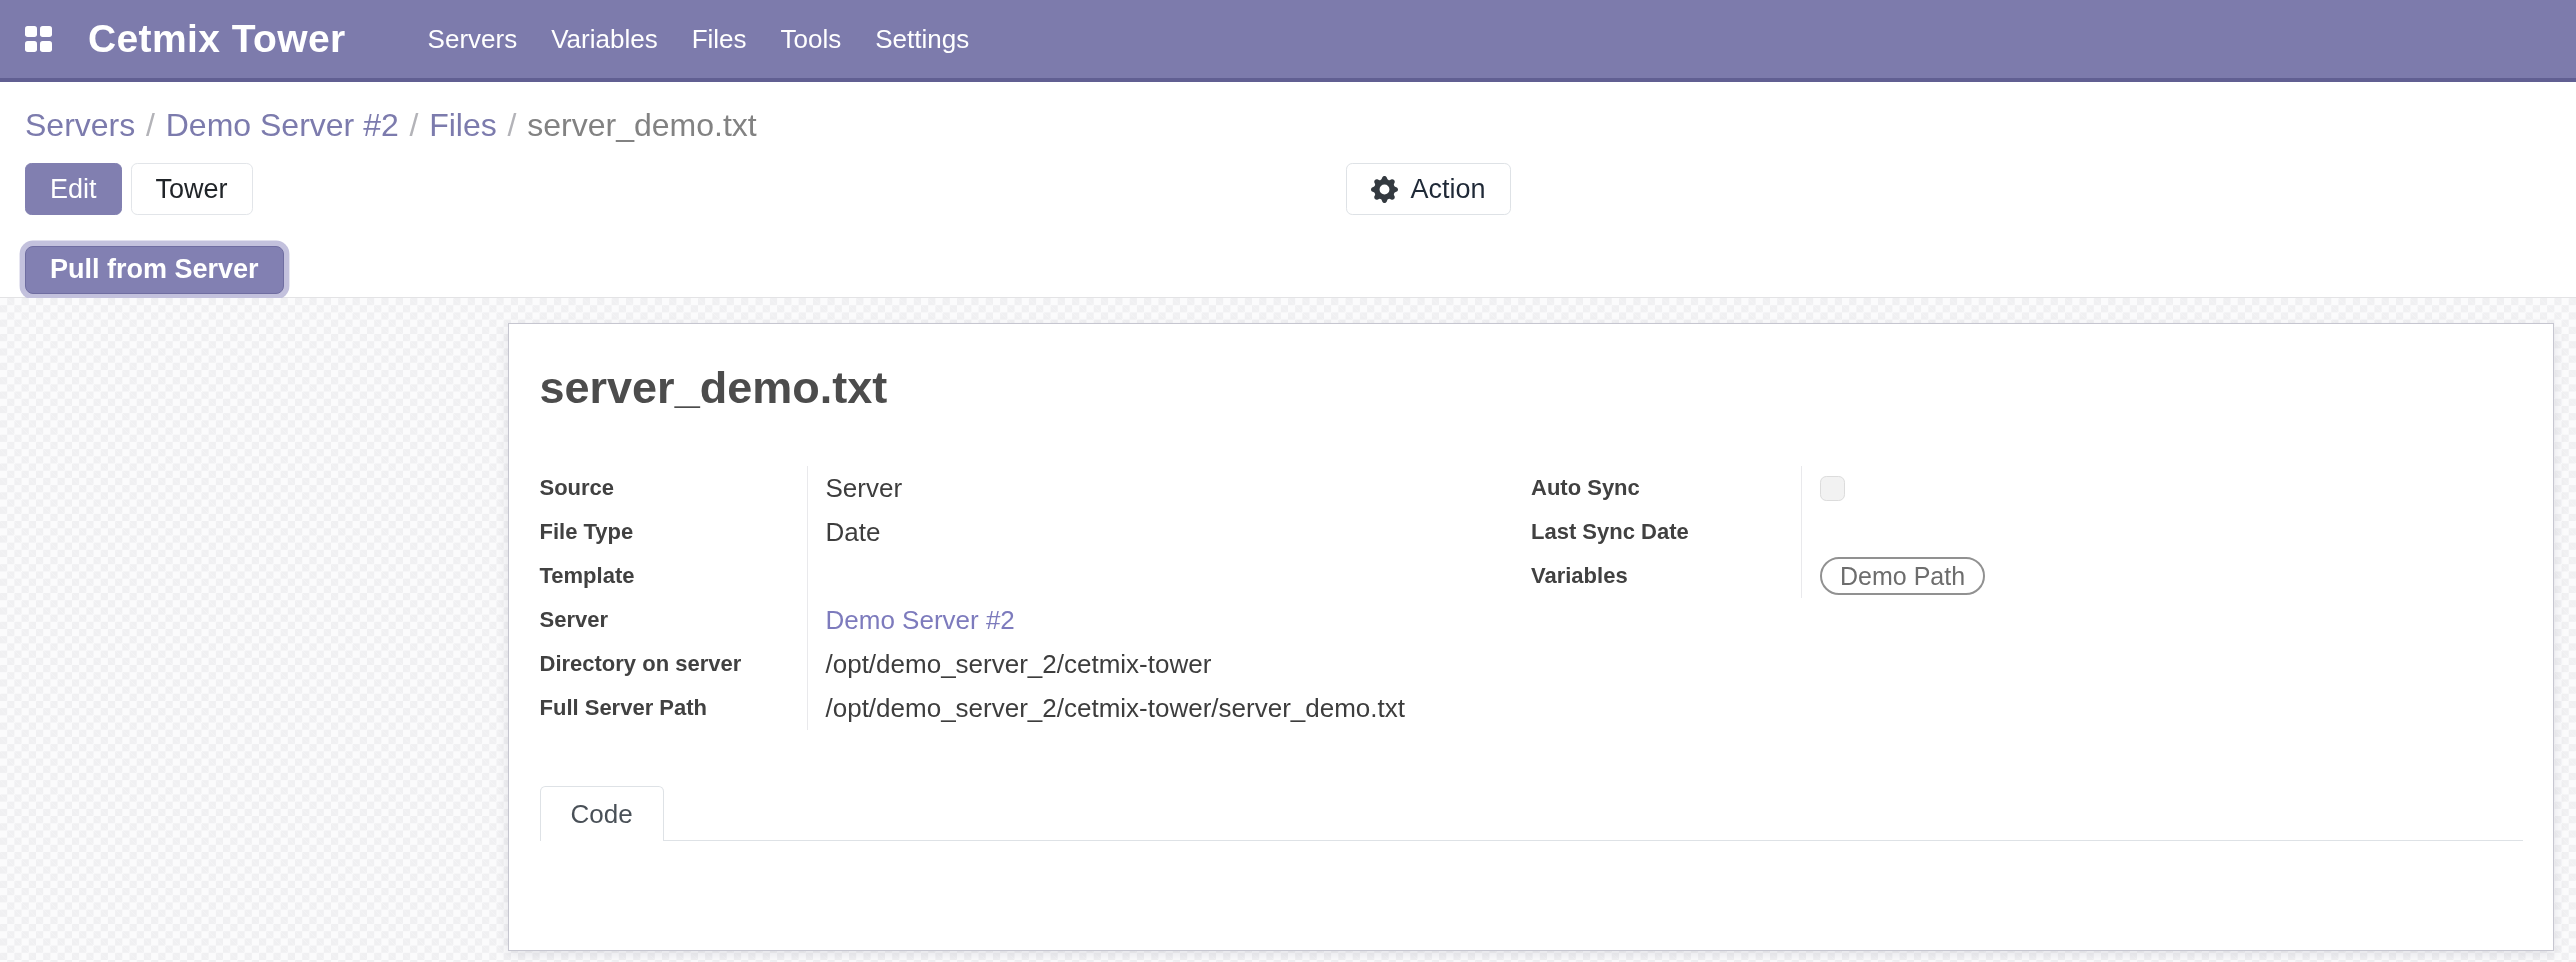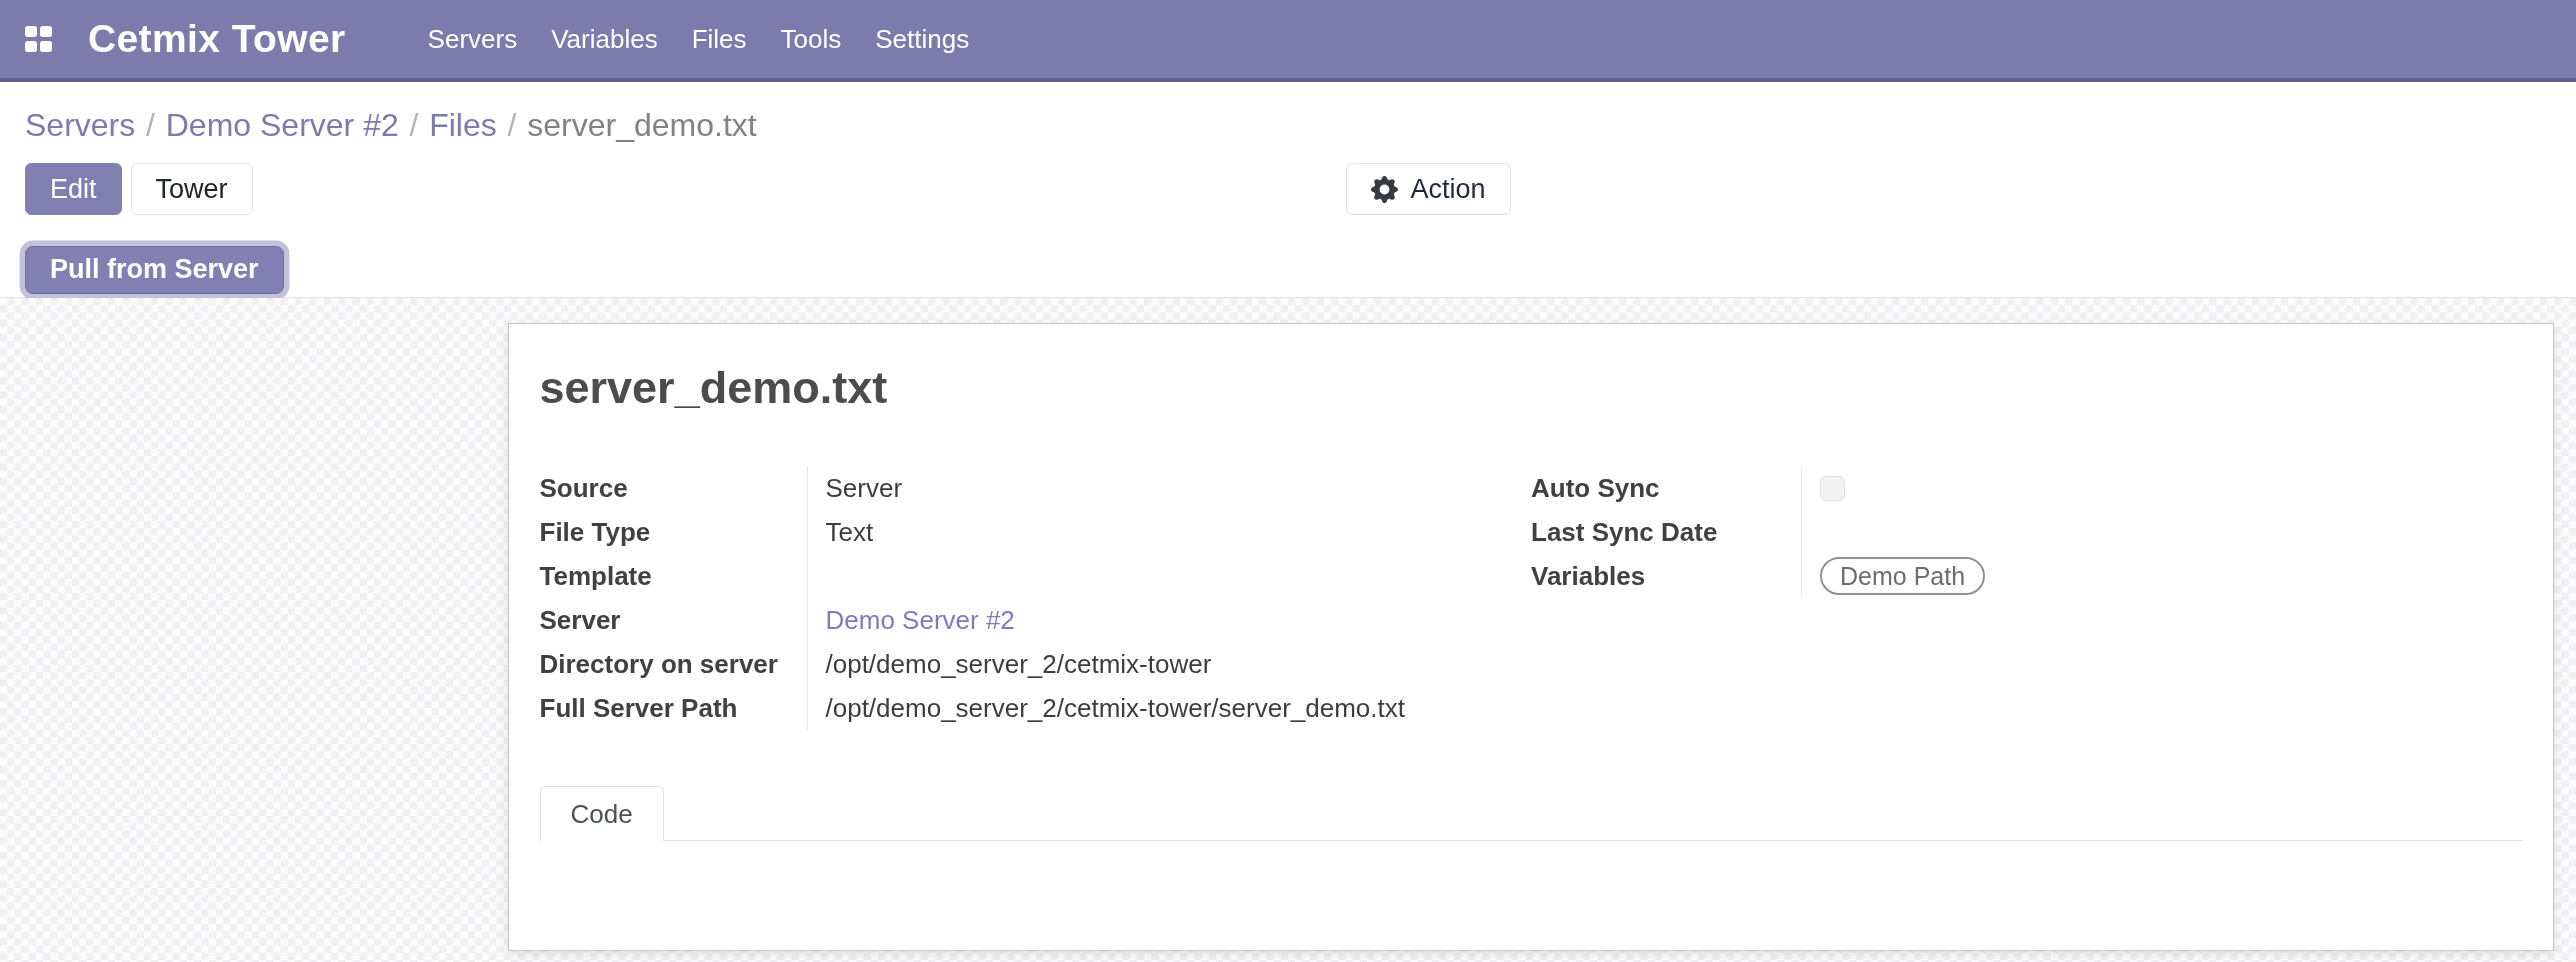--- a/index.html
+++ b/index.html
@@ -68,21 +68,21 @@
     background: #fff; border: 1.8px solid #c6c6d0;
     box-shadow: 0 3.6px 10.8px rgba(60,60,90,0.12);
     padding: 36px 30.5px 0 30.5px; overflow: hidden;
   }
   .sheet-title { font-size: 45px; line-height: 56px; font-weight: 700; color: #4c4c4c; margin-bottom: 50px; }
 
   .field-groups { display: flex; }
   .field-group { width: 50%; }
   .field-row { display: flex; align-items: center; min-height: 44px; }
   .field-group.right .field-row { min-height: 42px; }
-  .field-label { width: 267px; flex: 0 0 267px; font-size: 26px; font-weight: 700; color: #414141; padding-right: 14.4px; }
+  .field-label { width: 267px; flex: 0 0 267px; font-size: 22px; font-weight: 700; color: #414141; padding-right: 14.4px; }
   .field-group.right .field-label { flex-basis: 270px; width: 270px; }
   .field-value {
     flex: 1; align-self: stretch; display: flex; align-items: center;
     border-left: 1.8px solid #e9e9ec; padding-left: 18px;
     font-size: 26px; color: #3d3d3d; min-height: 44px;
   }
   .field-value a { color: #7d7bbd; text-decoration: none; cursor: pointer; }
   .checkbox {
     width: 25px; height: 25px; border-radius: 6.3px;
     background: #f2f2f2; border: 1.8px solid #dcdcdc; cursor: pointer;
@@ -152,21 +152,21 @@
 
     <div class="field-groups">
 
       <div class="field-group left">
         <div class="field-row">
           <div class="field-label">Source</div>
           <div class="field-value">Server</div>
         </div>
         <div class="field-row">
           <div class="field-label">File Type</div>
-          <div class="field-value">Text</div>
+          <div class="field-value">Date</div>
         </div>
         <div class="field-row">
           <div class="field-label">Template</div>
           <div class="field-value"></div>
         </div>
         <div class="field-row">
           <div class="field-label">Server</div>
           <div class="field-value">
             <a>Demo Server #2</a>
           </div>

